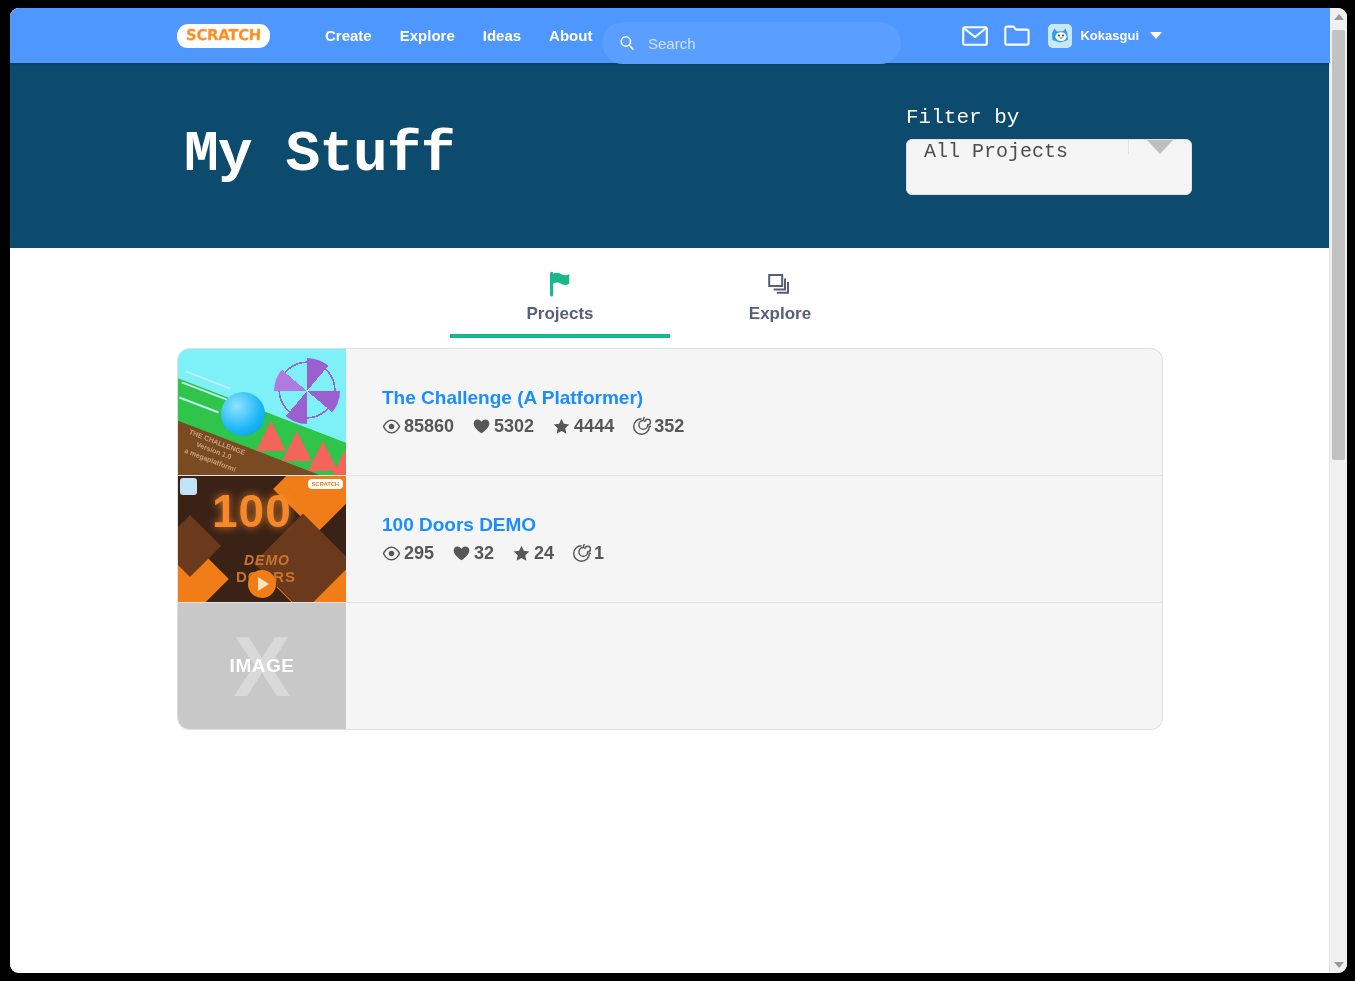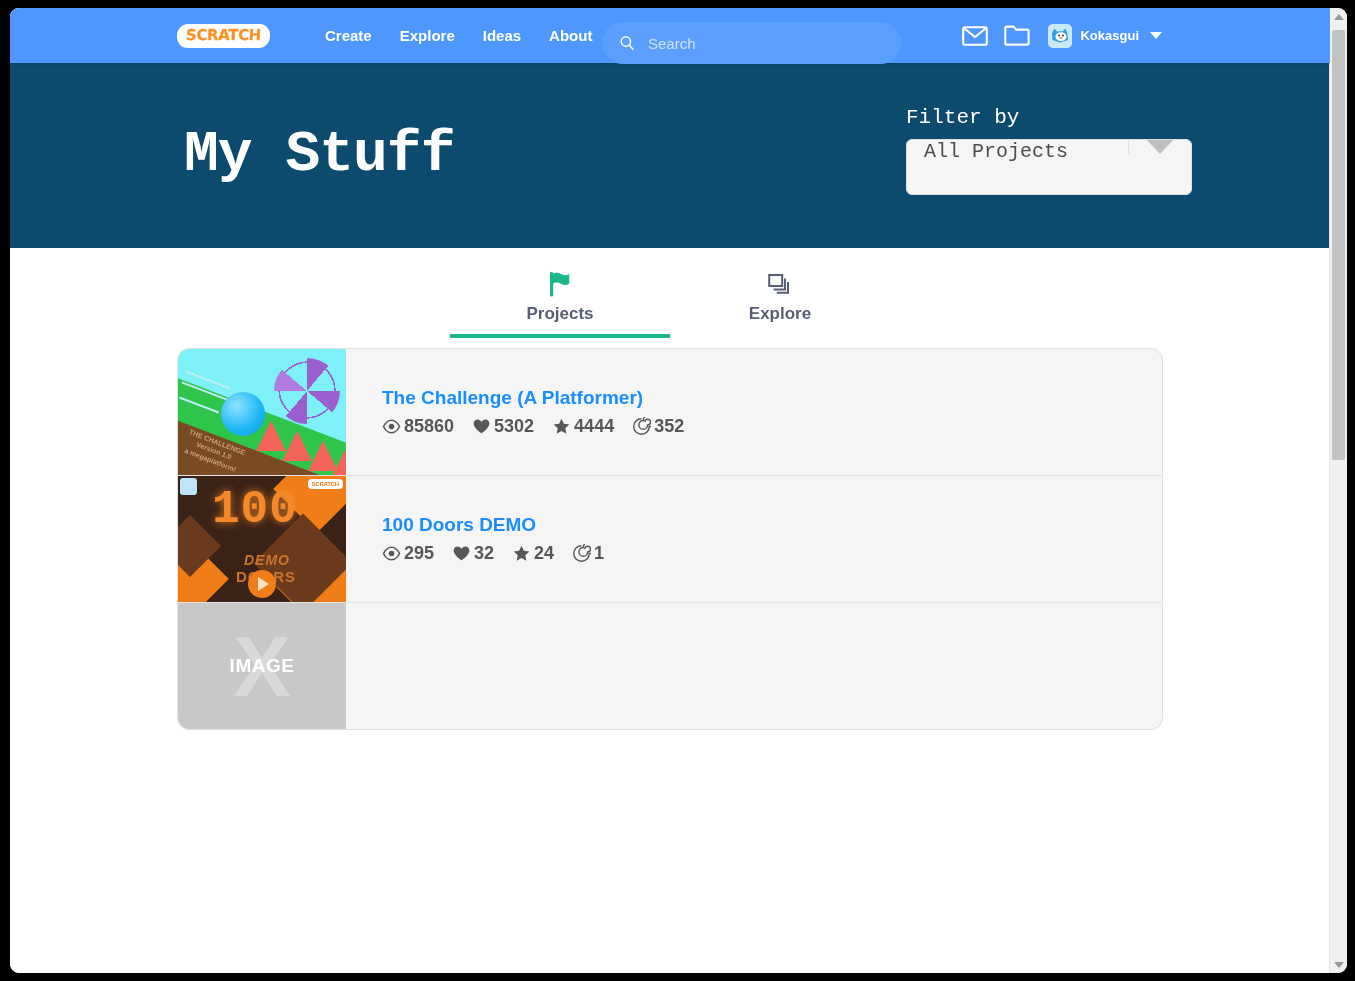--- a/index.html
+++ b/index.html
@@ -379,21 +379,21 @@
     position: absolute;
     background: #f07d18;
     transform: rotate(45deg);
   }
   .th-d-diamond.dark { background: #6b3a1c; }
   .th-100 {
     position: absolute; left: 34px; top: 8px;
     color: #f5892a;
     font-size: 46px;
     font-weight: bold;
-    font-family: Liberation Mono, monospace;
+    font-family: Liberation Sans, sans-serif;
     letter-spacing: 1px;
     text-shadow: 0 0 9px rgba(245,137,42,0.85);
   }
   .th-doors-txt {
     position: absolute; left: 58px; top: 60px;
     color: #c9742f;
     font-size: 15px;
     font-weight: bold;
     letter-spacing: 1px;
     margin-top: 32px;

